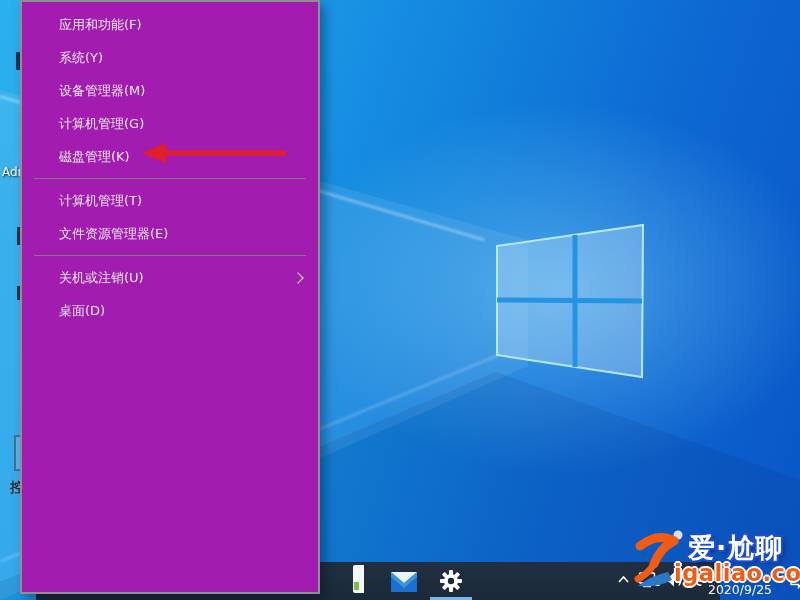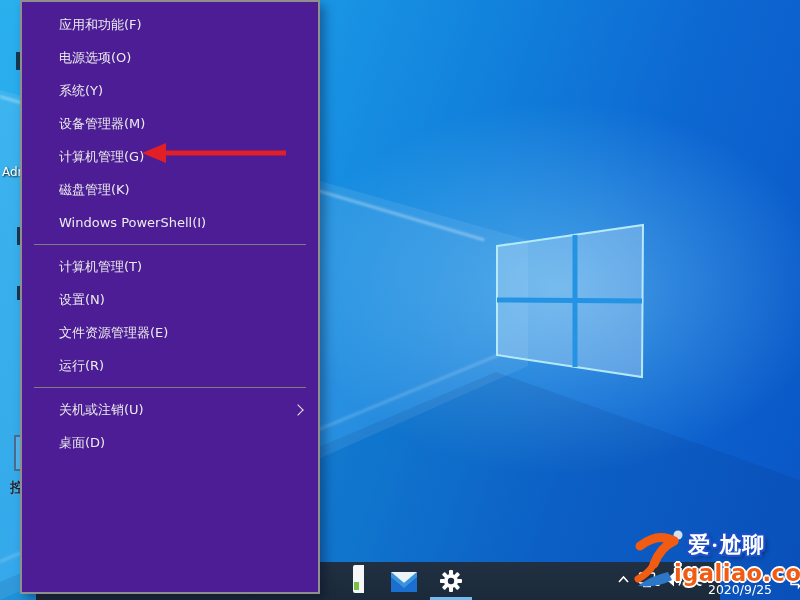--- a/index.html
+++ b/index.html
@@ -48,38 +48,38 @@
   .tray-chevron { position:absolute; left:580px; top:10px; width:15px; height:15px; }
   .tray-net { position:absolute; left:602px; top:9px; width:22px; height:18px; }
   .tray-vol { position:absolute; left:628px; top:8px; width:20px; height:19px; }
   .tray-ime { position:absolute; left:652px; top:9px; color:#fff; font-size:14px; font-weight:bold; }
   .tray-clock { position:absolute; left:660px; top:20px; width:88px; text-align:center;
     color:#fff; font-size:12.5px; }
   .tray-bubble { position:absolute; left:753px; top:10px; width:20px; height:18px; }
 
   
   .winx-menu { position:absolute; left:20px; top:0; width:300px; height:594px; z-index:50;
-    background:#4c1d95; border:2px solid #8f8f8f; box-shadow:5px 5px 10px rgba(0,0,30,.35);
+    background:#a21caf; border:2px solid #8f8f8f; box-shadow:5px 5px 10px rgba(0,0,30,.35);
     padding-top:6px; }
   .menu-item { height:33px; display:flex; align-items:center; justify-content:space-between;
     padding:0 14px 0 37px; color:#ececec; font-size:13px; white-space:nowrap; cursor:default; }
   .menu-sep { height:1px; background:#7d7d7d; margin:5px 12px; }
   .submenu-chev { width:8px; height:8px; border-top:1.6px solid #e8e8e8; border-right:1.6px solid #e8e8e8;
     transform:rotate(45deg); margin-right:2px; }
 
   
   .anno-arrow { position:absolute; left:140px; top:140px; width:150px; height:26px; z-index:55; }
 
   
   .watermark { position:absolute; left:630px; top:524px; width:170px; height:72px; z-index:60; }
   .wm-logo { position:absolute; left:2px; top:2px; width:62px; height:66px; }
-  .wm-title { position:absolute; left:58px; top:6px; font-size:22px; font-weight:bold; color:#fff;
+  .wm-title { position:absolute; left:58px; top:6px; font-size:27px; font-weight:bold; color:#fff;
     letter-spacing:1px; white-space:nowrap;
     text-shadow:-2px 0 #1d4fc8, 2px 0 #1d4fc8, 0 -2px #1d4fc8, 0 2px #1d4fc8,
-      -2px -2px #1d4fc8, 2px 2px #1d4fc8, -2px 2px #1d4fc8, 2px -2px #1d4fc8, 3px 3px 4px rgba(0,0,40,.5);font-family:Liberation Serif, serif; }
+      -2px -2px #1d4fc8, 2px 2px #1d4fc8, -2px 2px #1d4fc8, 2px -2px #1d4fc8, 3px 3px 4px rgba(0,0,40,.5); }
   .wm-domain { position:absolute; left:44px; top:36px; font-size:22.5px; font-weight:bold; color:#f25c12;
     letter-spacing:.5px; white-space:nowrap;
     text-shadow:-2px 0 #fff, 2px 0 #fff, 0 -2px #fff, 0 2px #fff,
       -1px -1px #fff, 1px 1px #fff, -1px 1px #fff, 1px -1px #fff; }
 </style>
 </head>
 <body>
 
 <div class="screen">
 
@@ -171,49 +171,37 @@
         <path d="M2 2.5 H18 V12.5 H12 L9.5 15.5 V12.5 H2 Z"></path>
       </g>
     </svg>
   </div>
 
   <div class="winx-menu">
     <div class="menu-item">
         <span>应用和功能(F)</span>
       </div>
     <div class="menu-item">
-        <span>电源选项(O)</span>
-      </div>
-    <div class="menu-item">
         <span>系统(Y)</span>
       </div>
     <div class="menu-item">
         <span>设备管理器(M)</span>
       </div>
     <div class="menu-item">
         <span>计算机管理(G)</span>
       </div>
     <div class="menu-item">
         <span>磁盘管理(K)</span>
       </div>
-    <div class="menu-item">
-        <span>Windows PowerShell(I)</span>
-      </div>
     <div class="menu-sep"></div>
     <div class="menu-item">
         <span>计算机管理(T)</span>
       </div>
     <div class="menu-item">
-        <span>设置(N)</span>
-      </div>
-    <div class="menu-item">
         <span>文件资源管理器(E)</span>
-      </div>
-    <div class="menu-item">
-        <span>运行(R)</span>
       </div>
     <div class="menu-sep"></div>
     <div class="menu-item">
       <span>关机或注销(U)</span>
       <span class="submenu-chev"></span>
     </div>
     <div class="menu-item">
         <span>桌面(D)</span>
       </div>
   </div>

